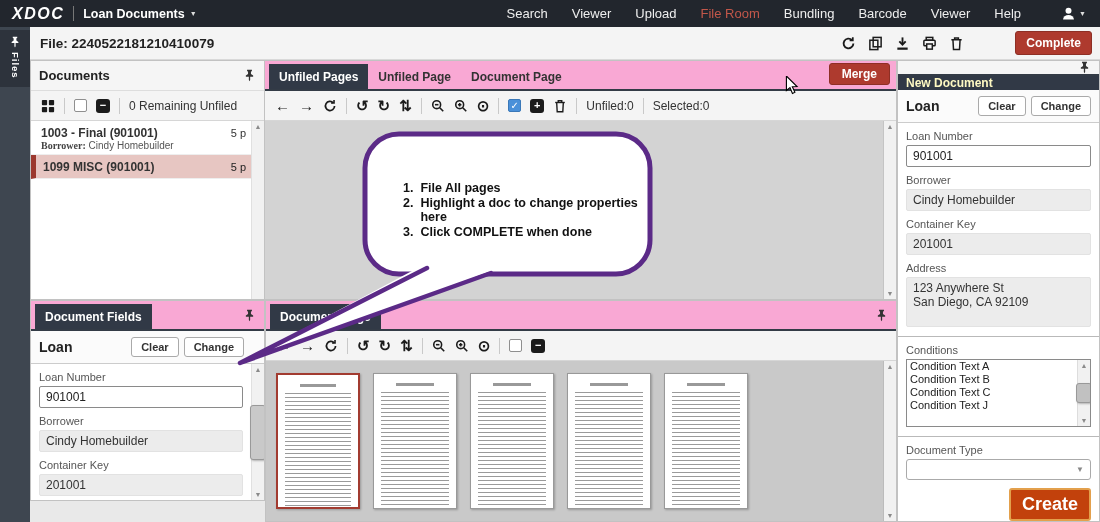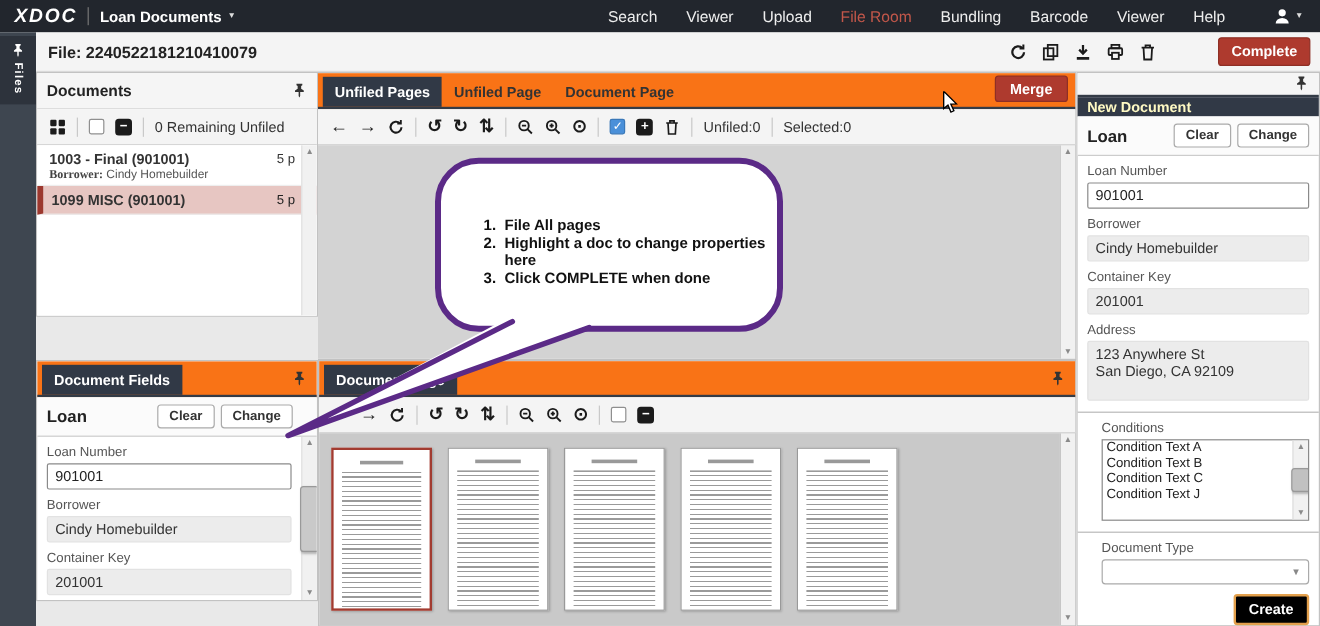--- a/index.html
+++ b/index.html
@@ -36,39 +36,39 @@
   #files-label { writing-mode:vertical-rl; color:#fff; font-size:9.5px; font-weight:bold; letter-spacing:1px; }
 
   
   .panel { position:absolute; background:#fff; border:1px solid #c2c2c2; }
   .panel-hd { height:30px; background:#f5f5f5; display:flex; align-items:center; padding:0 8px;
               border-bottom:1px solid #ddd; }
   .panel-hd .title { font-size:13px; font-weight:bold; color:#222; }
   .pin { margin-left:auto; color:#333; cursor:pointer; }
   .pin svg { width:13px; height:13px; display:block; }
 
-  .tabbar { height:30px; background:#f97316; border-bottom:2px solid #333b46; display:flex; align-items:flex-end; padding-left:4px; }
+  .tabbar { height:30px; background:#f9a8d4; border-bottom:2px solid #333b46; display:flex; align-items:flex-end; padding-left:4px; }
   .tab { font-size:12px; font-weight:bold; color:#333; padding:6px 10px 5px; cursor:pointer; }
   .tab.active { background:#313946; color:#fff; }
   .tabbar .pin { margin:0 8px 7px auto; }
 
   .toolbar { height:30px; background:#f4f4f4; border-bottom:1px solid #d6d6d6;
              display:flex; align-items:center; gap:9px; padding:0 10px; color:#1b1b1b; }
   .tbtn { font-size:15px; font-weight:bold; line-height:1; cursor:pointer; color:#1b1b1b; }
   .tbtn svg { width:14px; height:14px; display:block; }
   .sep { width:1px; height:16px; background:#c9c9c9; }
   .chk { width:13px; height:13px; border:1px solid #8f8f8f; background:#fff; border-radius:2px;
          font-size:10px; line-height:12px; text-align:center; color:#fff; cursor:pointer; }
   .chk.on { background:#4a90d9; border-color:#3a78b8; }
   .sq { width:14px; height:14px; background:#1b1b1b; border-radius:3px; color:#fff; font-size:11px;
         line-height:13px; text-align:center; font-weight:bold; cursor:pointer; }
   .status { font-size:12px; color:#333; }
 
   
-  #docs-panel { left:30px; top:60px; width:235px; height:204px; display:flex; flex-direction:column; }
+  #docs-panel { left:30px; top:60px; width:235px; height:240px; display:flex; flex-direction:column; }
   .grid-icon svg { width:14px; height:14px; display:block; }
   #doc-list { flex:1; position:relative; background:#fff; overflow:hidden; }
   .doc-row { padding:5px 18px 5px 10px; border-bottom:1px solid #eee; position:relative; cursor:pointer; }
   .doc-row .t { font-size:12px; font-weight:bold; color:#333; }
   .doc-row .s { font-size:10px; color:#555; }
   .doc-row .s b { color:#444;font-family:Liberation Serif, serif; }
   .doc-row .pages { position:absolute; right:18px; top:6px; font-size:11px; color:#333; }
   .doc-row.sel { background:#e7c6c2; border-left:5px solid #9c382e; padding-left:7px; }
   .doc-row.sel .pages { color:#222; }
   .vscroll { position:absolute; right:0; top:0; bottom:0; width:13px; background:#f1f1f1; border-left:1px solid #e0e0e0;
@@ -91,30 +91,30 @@
   .form-hd .btns { margin-left:auto; display:flex; gap:5px; }
   .btn-sm { background:#fff; border:1px solid #aaa; border-radius:3px; font-size:11px; font-weight:bold;
             color:#333; padding:3px 9px; cursor:pointer; }
   .fgroup { padding:0 8px; }
   .flabel { font-size:11px; color:#555; margin:7px 0 3px; }
   .tinput { width:100%; border:1px solid #8a8a8a; background:#fff; font-size:12px; color:#222;
             padding:3px 6px; border-radius:2px; font-family:"Liberation Sans",sans-serif; }
   .rofield { width:100%; background:#ececec; border:1px solid #e2e2e2; font-size:12px; color:#333;
              padding:3px 6px; border-radius:2px; }
   .rofield.tall { height:50px; line-height:14px; }
-  .fsection { border-top:1px solid #b9b9b9; margin-top:9px;padding-left:12px; }
+  .fsection { border-top:1px solid #b9b9b9; margin-top:9px; }
   .listbox { border:1px solid #8a8a8a; background:#fff; height:68px; position:relative; overflow:hidden; }
   .listbox .li { font-size:11px; color:#222; line-height:13px; padding-left:3px; cursor:pointer; }
   .lb-scroll { position:absolute; right:0; top:0; bottom:0; width:13px; background:#f1f1f1; border-left:1px solid #ddd;
                display:flex; flex-direction:column; align-items:center; justify-content:space-between; padding:2px 0; }
   .selectbox { border:1px solid #aaa; border-radius:3px; background:#fff; height:21px; display:flex;
                align-items:center; justify-content:flex-end; padding-right:6px; cursor:pointer; }
   .selectbox .caret { color:#888; font-size:8px; }
   #create-row { display:flex; justify-content:flex-end; padding:8px 8px 0 0; }
-  .btn-create { background:#000000; color:#fff; font-weight:bold; font-size:12px; padding:4px 11px;
+  .btn-create { background:#c2410c; color:#fff; font-weight:bold; font-size:18px; padding:4px 11px;
                 border:2px solid #e3a04c; border-radius:3px; cursor:pointer; }
 
   
   #dfields { left:30px; top:300px; width:235px; height:201px; display:flex; flex-direction:column; overflow:hidden; }
   #dfields-body { position:relative; flex:1; overflow:hidden; }
   #dfields-inner { position:absolute; left:0; top:0; right:13px; }
 
   
   #cbottom { left:265px; top:300px; width:632px; height:222px; display:flex; flex-direction:column; }
   #thumbs { flex:1; background:#c9c9c9; position:relative; overflow:hidden; padding:12px 0 0 10px;

